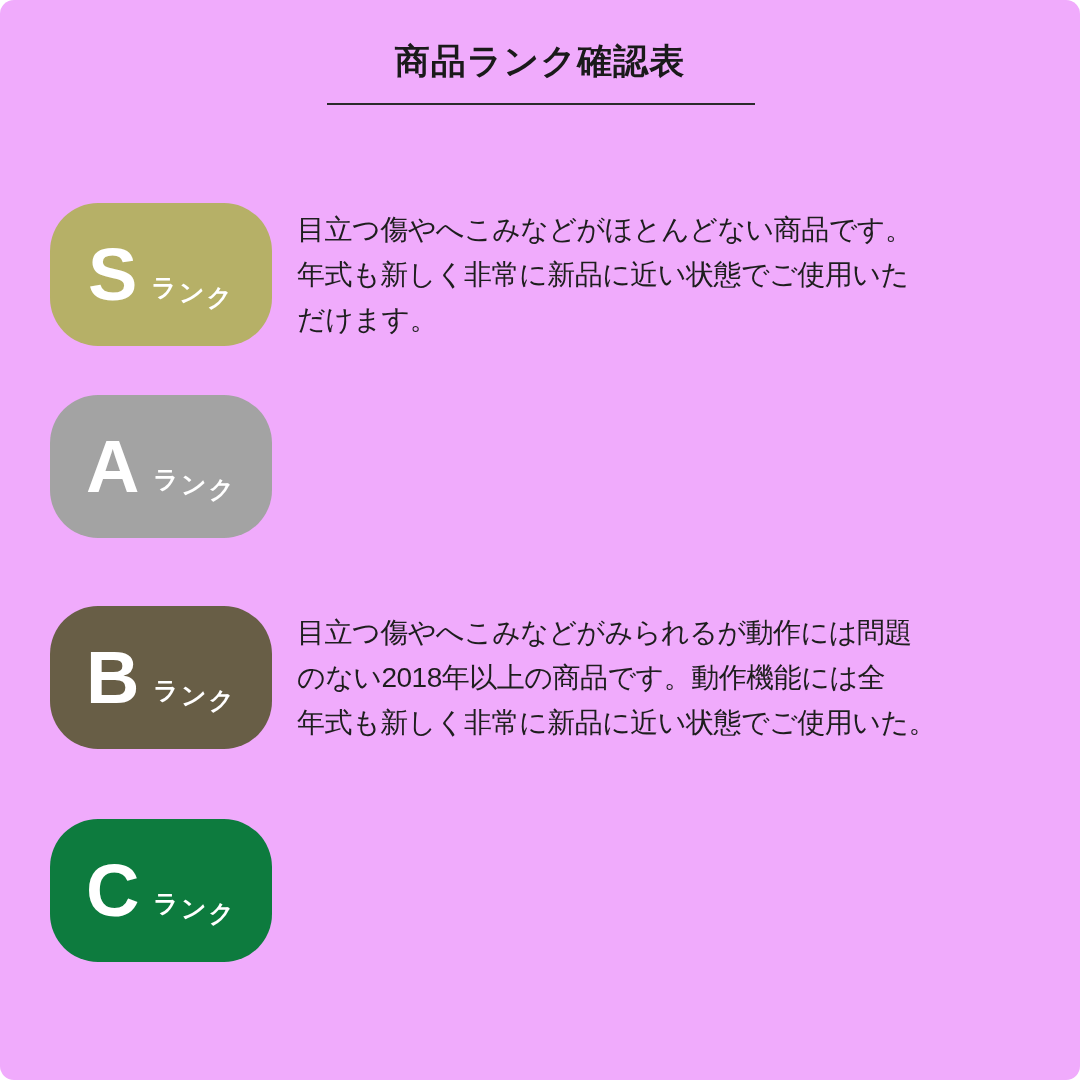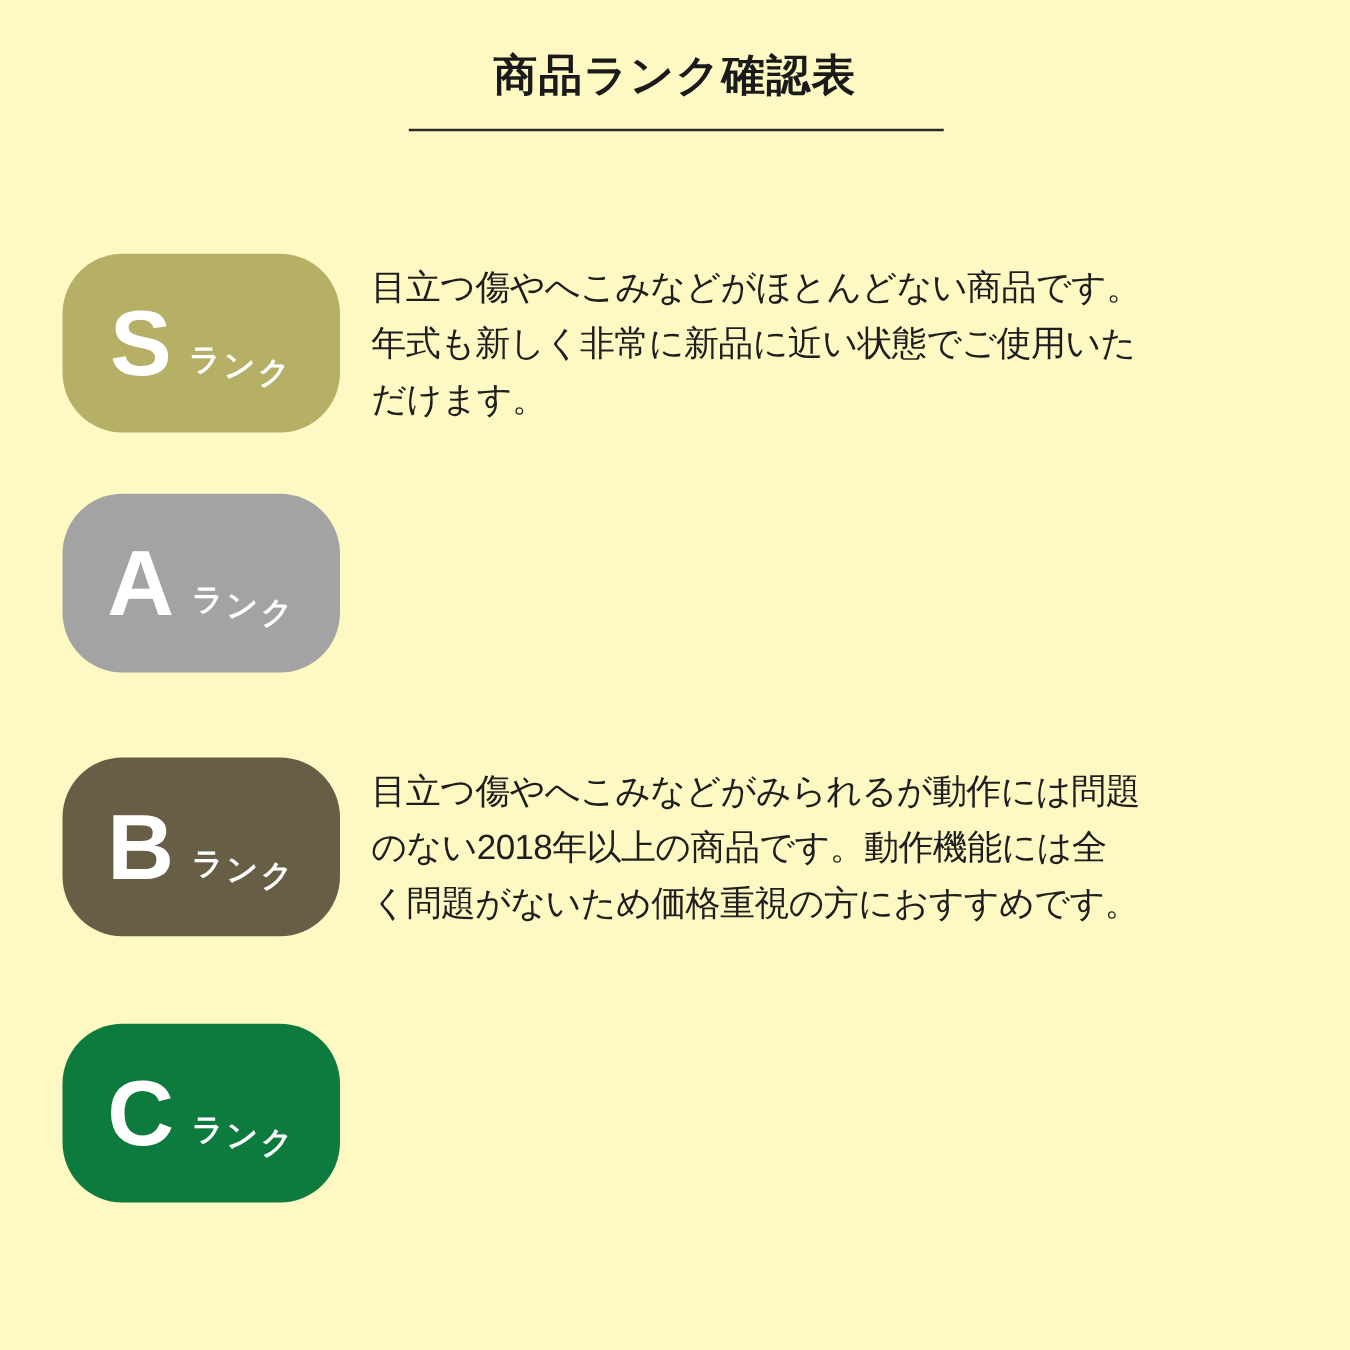--- a/index.html
+++ b/index.html
@@ -5,22 +5,23 @@
   html, body {
     margin: 0;
     padding: 0;
     background: #ffffff;
     font-family: "Liberation Sans", "DejaVu Sans", sans-serif;
   }
   .canvas {
     position: relative;
     width: 1080px;
     height: 1080px;
-    background: #fef9c3;
+    background: #f0abfc;
     overflow: hidden;
+    border-radius: 14px;
   }
 
   
   .header {
     position: absolute;
     top: 42px;
     left: 0;
     width: 1080px;
     text-align: center;
   }
@@ -142,21 +143,21 @@
         <span class="letter">B</span>
         <span class="suffix">
           <span class="sc sc0">ラ</span>
           <span class="sc sc1">ン</span>
           <span class="sc sc2">ク</span>
         </span>
       </div>
     </div>
     <p class="desc">目立つ傷やへこみなどがみられるが動作には問題
 のない2018年以上の商品です。動作機能には全
-く問題がないため価格重視の方におすすめです。</p>
+年式も新しく非常に新品に近い状態でご使用いた。</p>
   </section>
 
   <section class="row row-c">
     <div class="badge" style="background: rgb(13, 123, 62);">
       <div class="badge-content">
         <span class="letter">C</span>
         <span class="suffix">
           <span class="sc sc0">ラ</span>
           <span class="sc sc1">ン</span>
           <span class="sc sc2">ク</span>

